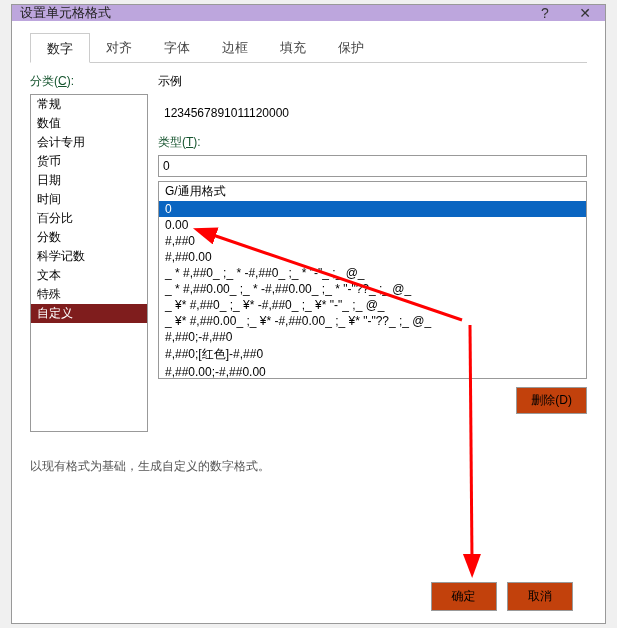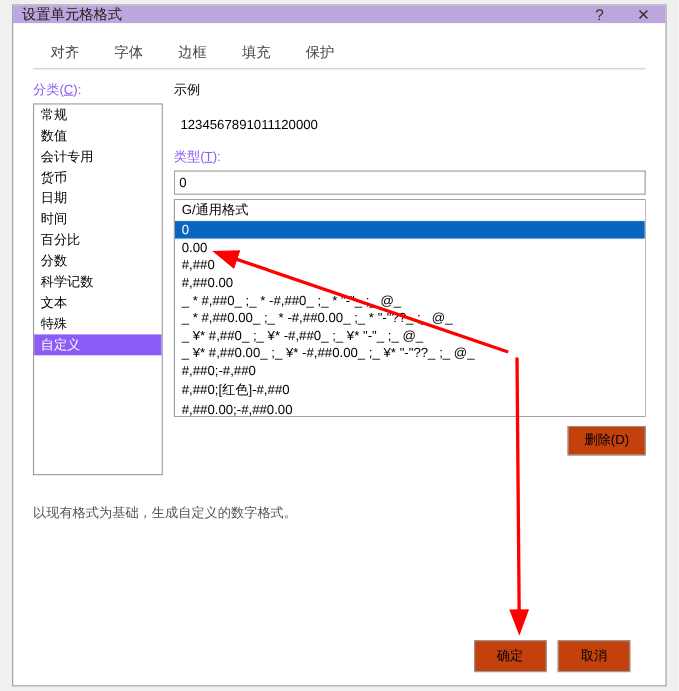--- a/index.html
+++ b/index.html
@@ -6,28 +6,28 @@
   body { margin: 0; background: #f0f0f0; width: 617px; height: 628px; overflow: hidden; }
   .dialog { width: 595px; height: 620px; background: #fff; border: 1px solid #999; margin: 4px auto; position: relative; }
   .titlebar { height: 16px; background: #bda6dd; display: flex; align-items: center; padding: 0 0 0 8px; font-size: 13px; color: #222; }
   .titlebar .spacer { flex: 1; }
   .titlebar .tbtn { width: 40px; height: 28px; display: flex; align-items: center; justify-content: center; font-size: 14px; color: #333; }
   .body { padding: 12px 18px 0 18px; height: calc(100% - 28px); }
   .tabs { display: flex; border-bottom: 1px solid #ccc; height: 30px; font-size: 13px; }
   .tab { padding: 6px 16px 0 16px; color: #444; }
   .tab.active { border: 1px solid #ccc; border-bottom: 1px solid #fff; background: #fff; margin-bottom: -1px; color: #222; }
   .main { display: flex; margin-top: 10px; gap: 10px; }
-  .label { font-size: 12px; color: #8b5cf6; margin-bottom: 4px; display: block; }
+  .label { font-size: 12px; color: #14532d; margin-bottom: 4px; display: block; }
   .label .ul { text-decoration: underline; }
   .catbox { width: 118px; height: 338px; border: 1px solid #999; background: #fff; overflow-y: auto; font-size: 12px; position: relative; }
   .catbox::-webkit-scrollbar { width: 16px; }
   .catbox::-webkit-scrollbar-track { background: #f0f0f0; border-left:1px solid #ddd; }
   .catbox::-webkit-scrollbar-thumb { background: #c0c0c0; }
   .catitem { padding: 1px 6px; }
-  .catitem.selected { background: #8b5cf6; color: #fff; }
+  .catitem.selected { background: #7f1d1d; color: #fff; }
   .right { flex: 1; }
   .sample-lbl { font-size: 12px; margin-bottom: 16px; }
   .sample-val { font-size: 12px; margin: 6px 0 14px 6px; }
   .typeinput { width: 100%; height: 22px; font-size: 12px; padding: 2px 4px; border: 1px solid #999; }
   .typelist { width: 100%; height: 198px; border: 1px solid #999; margin-top: 4px; overflow-y: scroll; font-size: 12px; background: #fff; }
   .typelist::-webkit-scrollbar { width: 16px; }
   .typelist::-webkit-scrollbar-track { background: #f0f0f0; border-left:1px solid #ddd; }
   .typelist::-webkit-scrollbar-thumb { background: #c0c0c0; }
   .titem { padding: 1px 6px; white-space: nowrap; }
   .titem.selected { background: #0a65c1; color: #fff; }
@@ -43,20 +43,21 @@
 
 <div class="dialog">
   <div class="titlebar">
     <span>设置单元格格式</span>
     <span class="spacer"></span>
     <span class="tbtn">?</span>
     <span class="tbtn">✕</span>
   </div>
   <div class="body">
     <div class="tabs" id="tabs">
+        <div class="tab active">数字</div>
         <div class="tab">对齐</div>
         <div class="tab">字体</div>
         <div class="tab">边框</div>
         <div class="tab">填充</div>
         <div class="tab">保护</div>
       </div>
     <div class="main">
       <div>
         <span class="label">
           <span>分类(</span><span class="ul">C</span><span>):</span>

